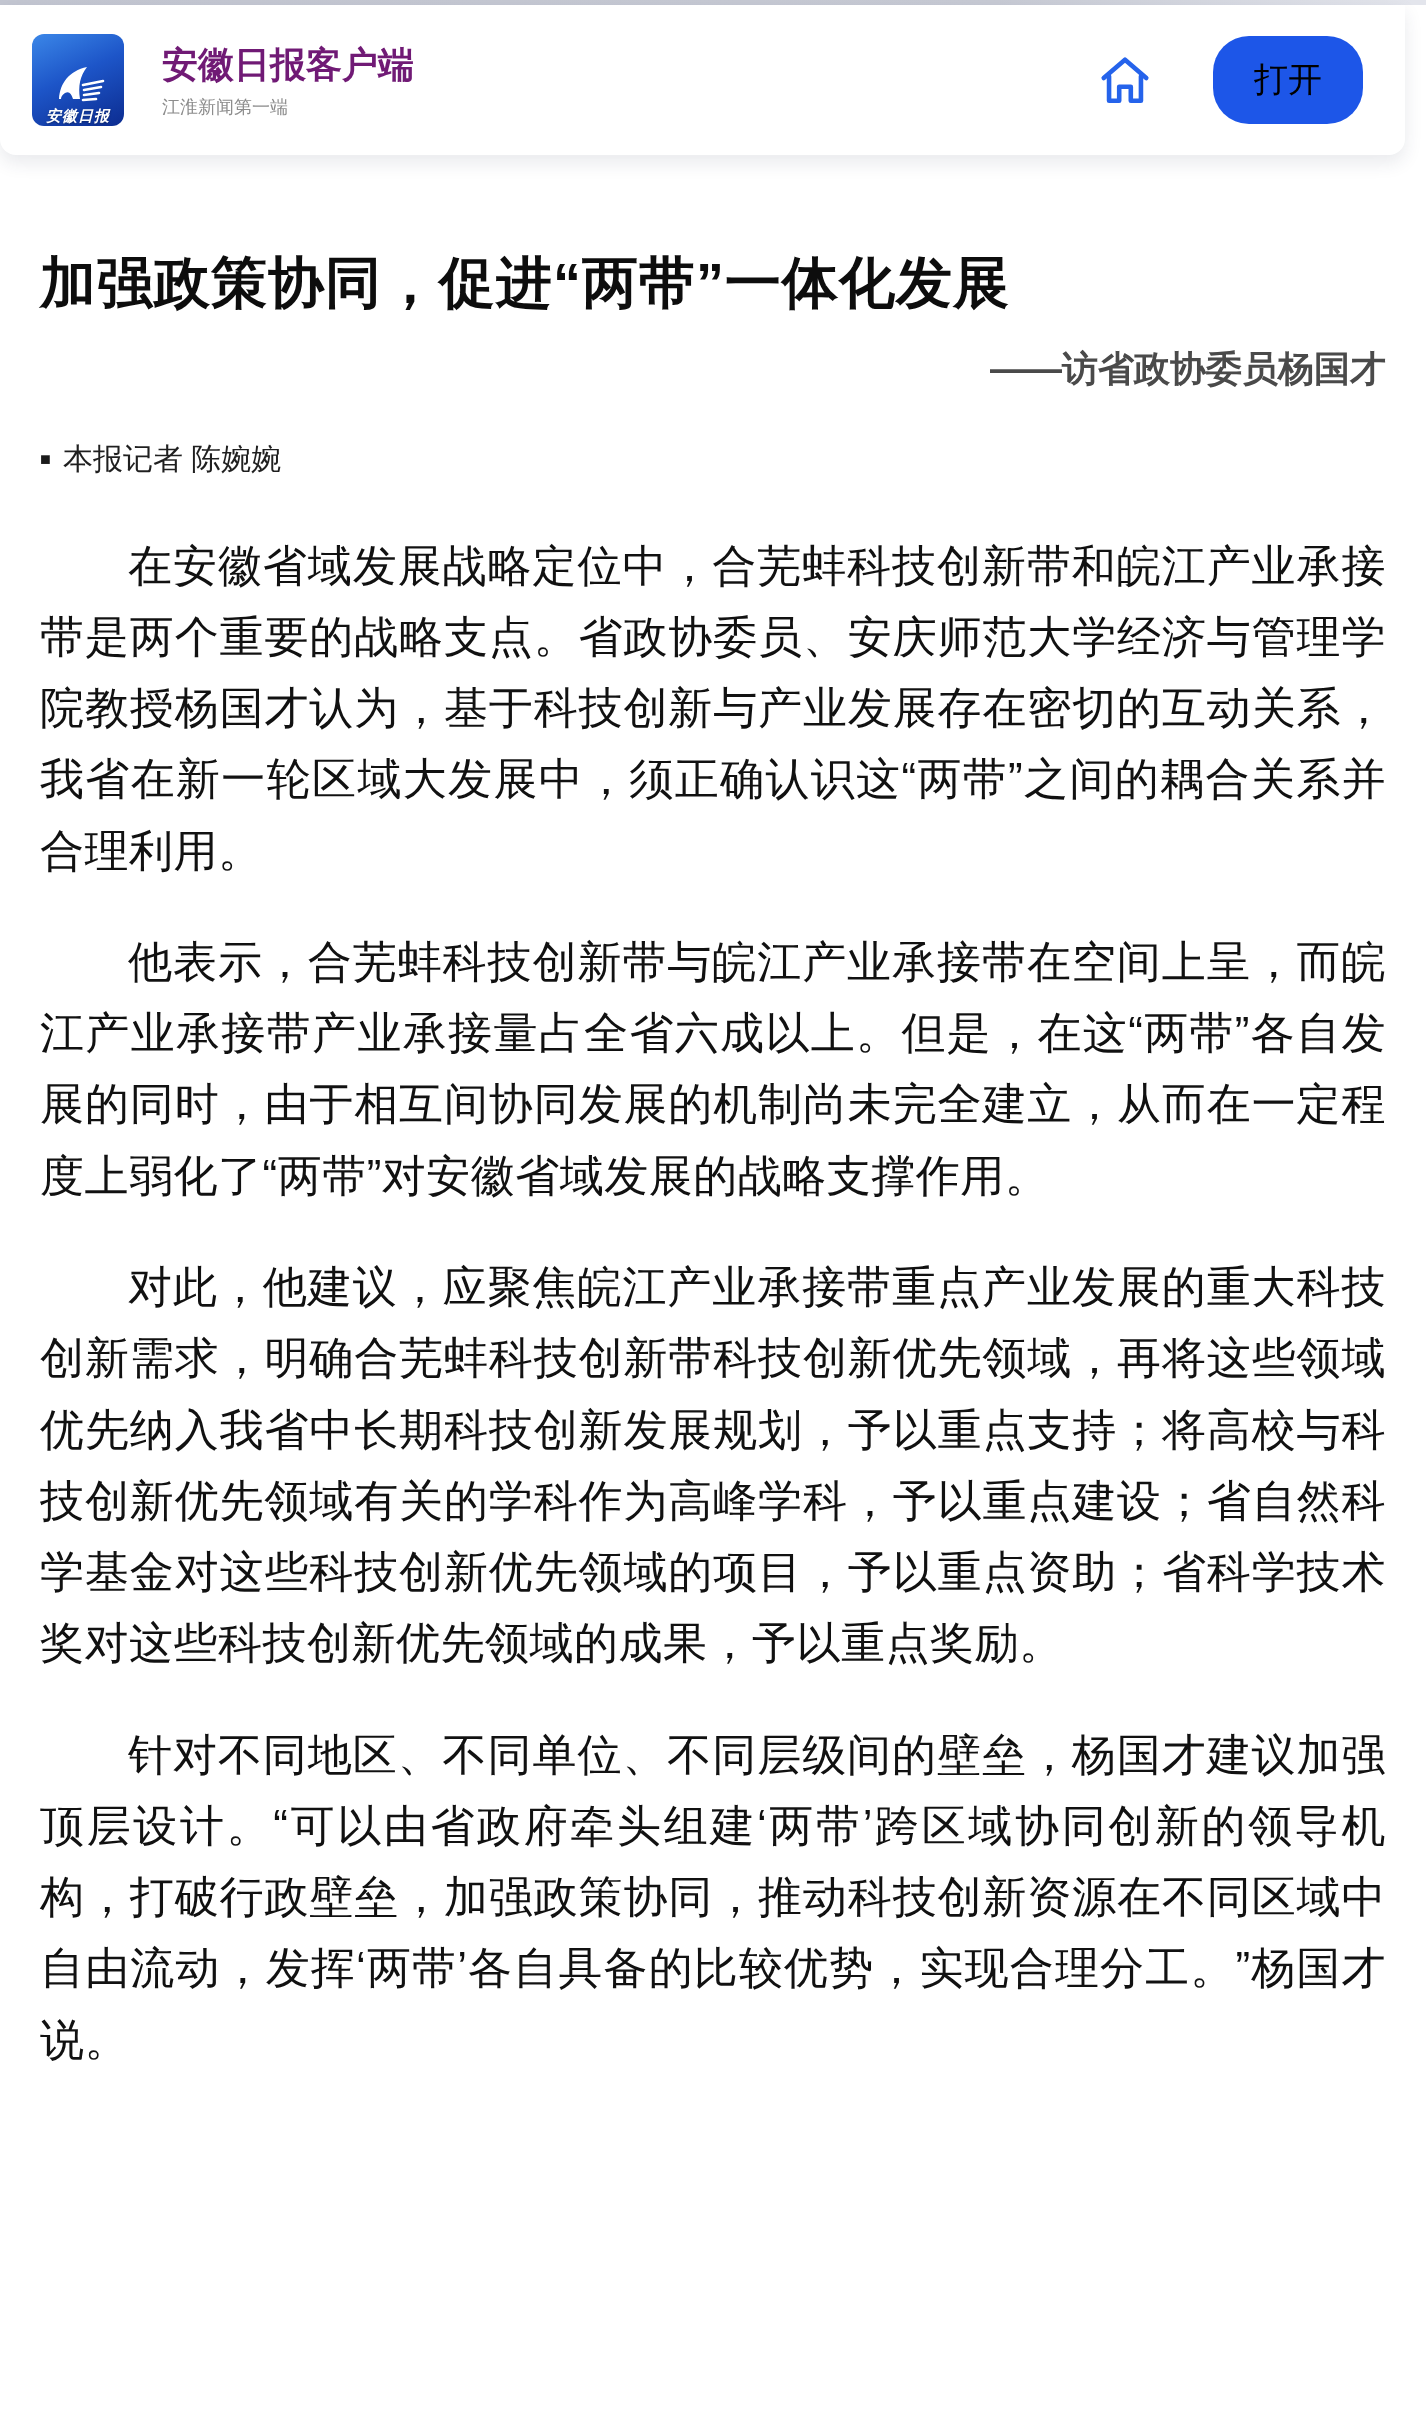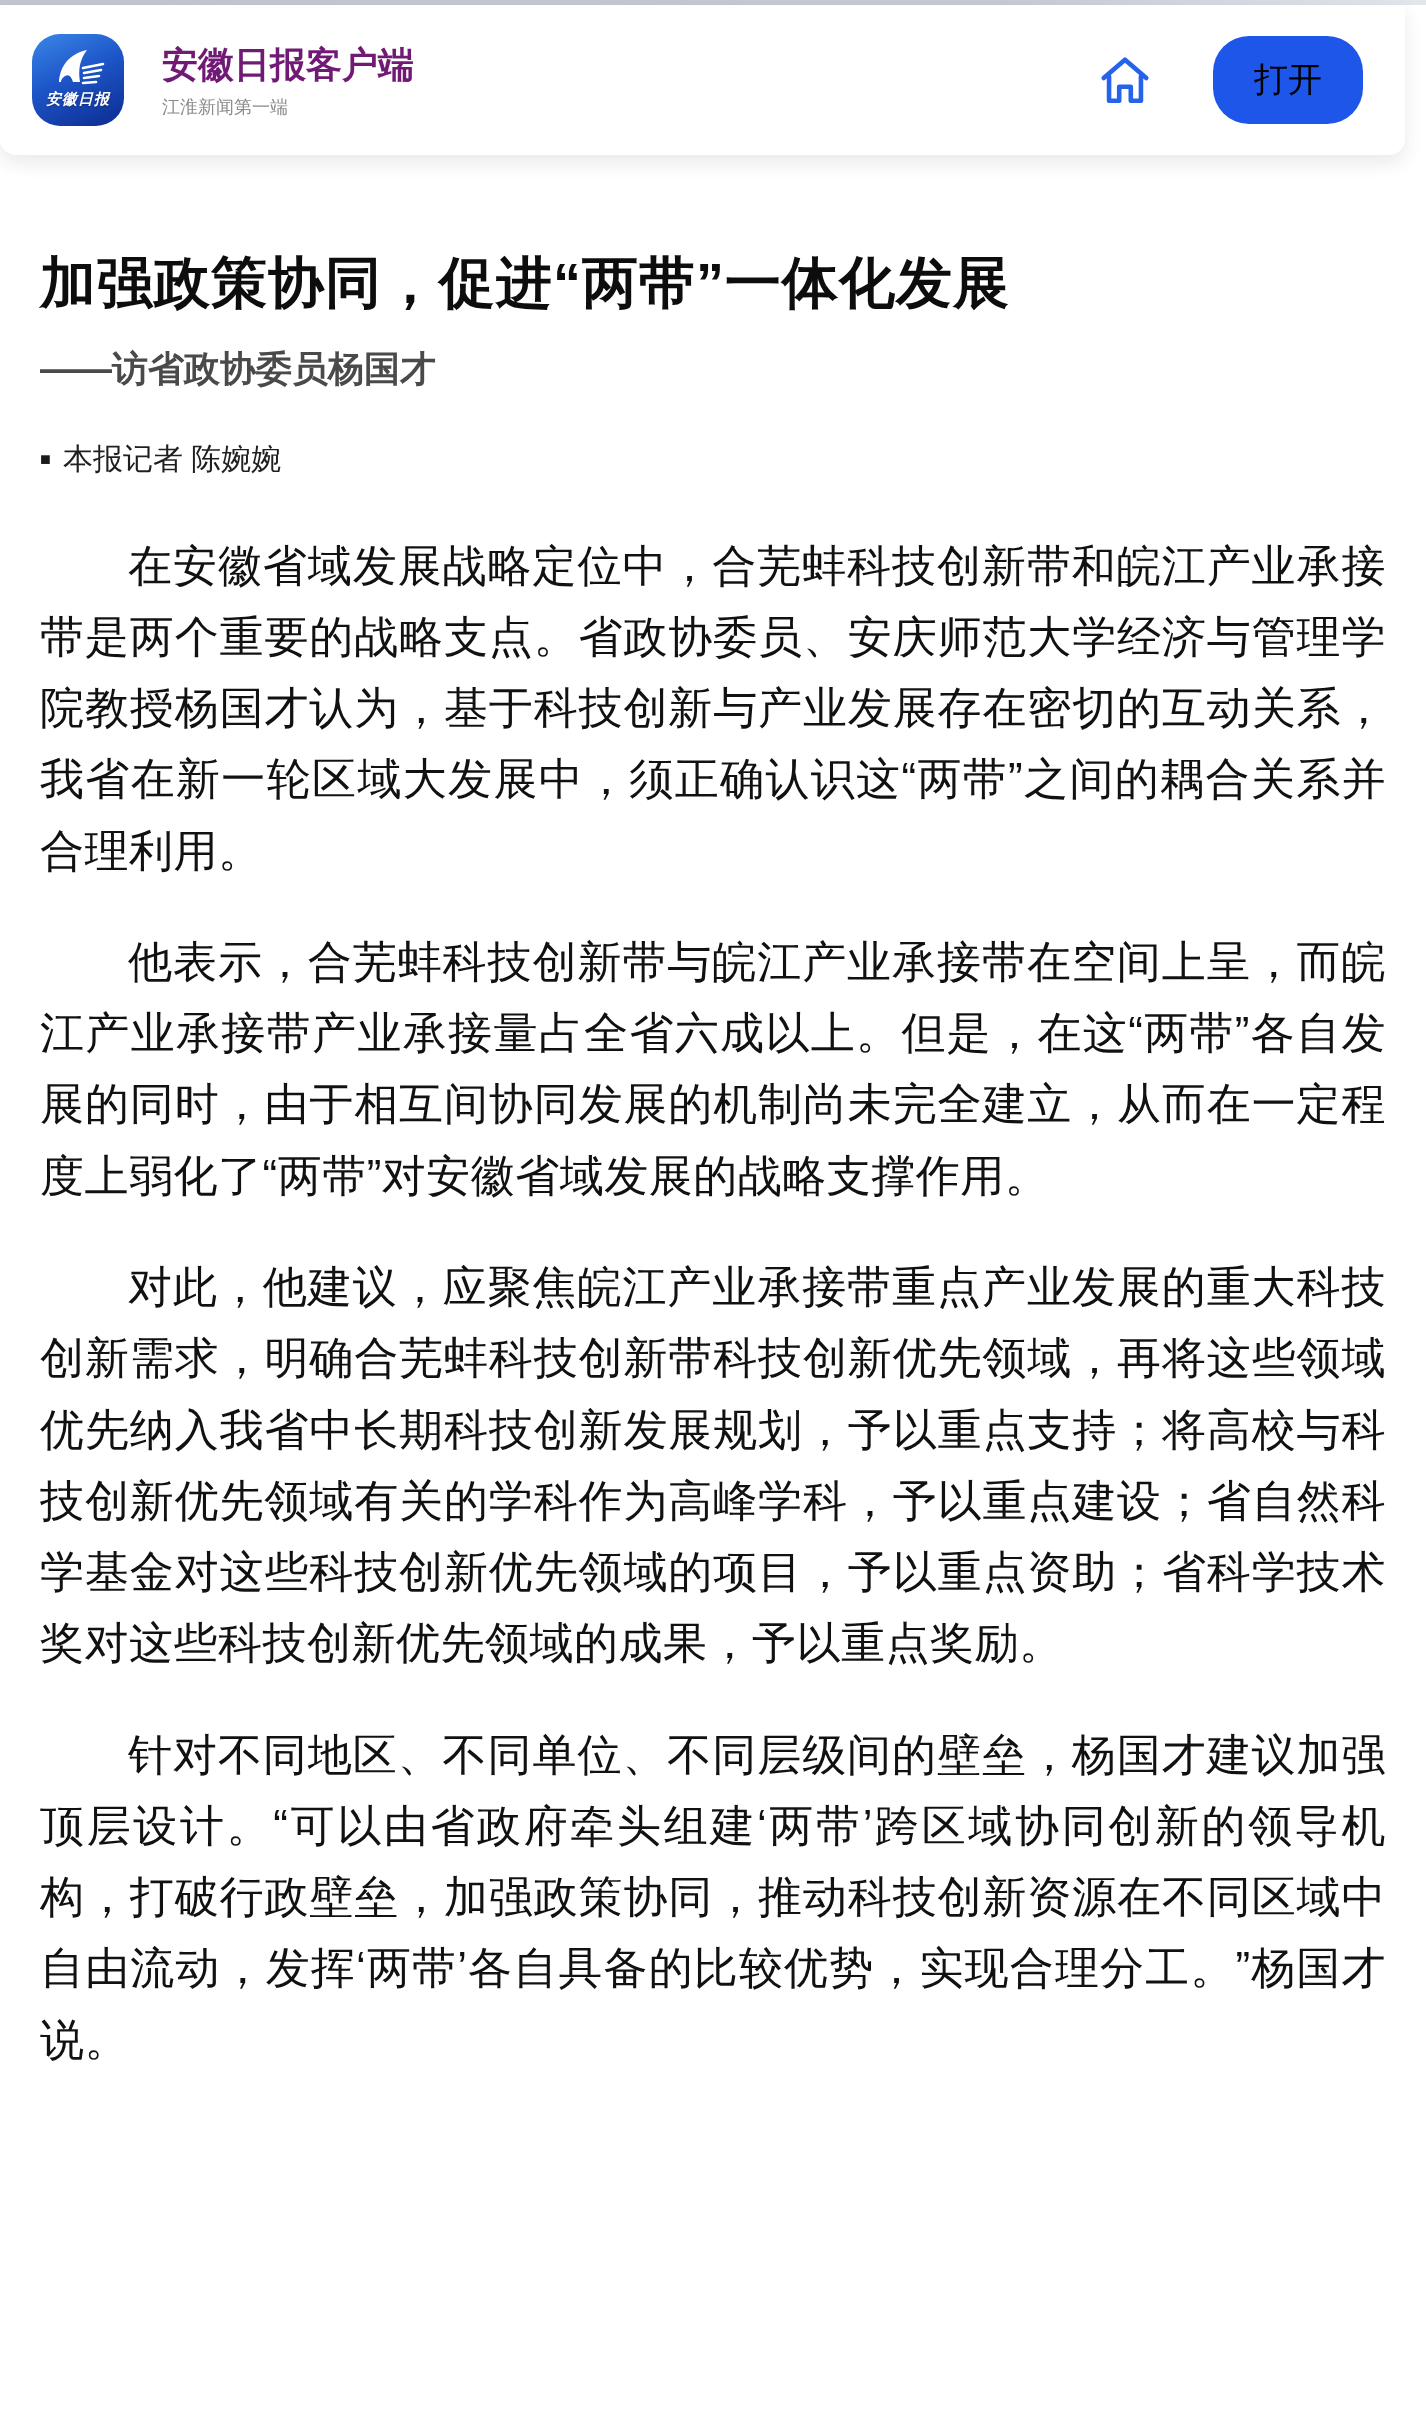--- a/index.html
+++ b/index.html
@@ -25,29 +25,29 @@
     background: #ffffff;
     border-radius: 0 0 16px 16px;
     box-shadow: 0 8px 18px rgba(40, 50, 80, 0.10);
     display: flex;
     align-items: center;
     padding: 0 42px 0 32px;
     position: relative;
   }
   .app-icon {
     width: 92px; height: 92px;
-    border-radius: 28px;
+    border-radius: 12px;
     background: linear-gradient(155deg, #3b87e8 0%, #1d55c8 45%, #0c2c90 100%);
     position: relative;
     overflow: hidden;
     flex: 0 0 auto;
     display: flex;
     flex-direction: column;
     align-items: center;
-    justify-content: flex-start;
+    justify-content: flex-end;
   }
   .app-icon svg { display: block; margin-top: 8px; }
   .app-icon-label {
     color: #fff;
     font-size: 15px;
     font-weight: bold;
     font-style: italic;
     letter-spacing: 1px;
     white-space: nowrap;
     margin-top: -4px;
@@ -100,20 +100,21 @@
     letter-spacing: 1px;
     margin-bottom: 26px;
     margin-top: 32px;
   }
   .article-subtitle {
     font-size: 36px;
     font-weight: 700;
     color: #4a4a4a;
     line-height: 1.3;
     margin-bottom: 46px;
+    text-align: right;
   }
   .article-source {
     font-size: 30px;
     color: #3d3d3d;
     margin-bottom: 18px;
   }
   .article-byline {
     font-size: 30px;
     color: #1f1f1f;
     margin-bottom: 50px;

